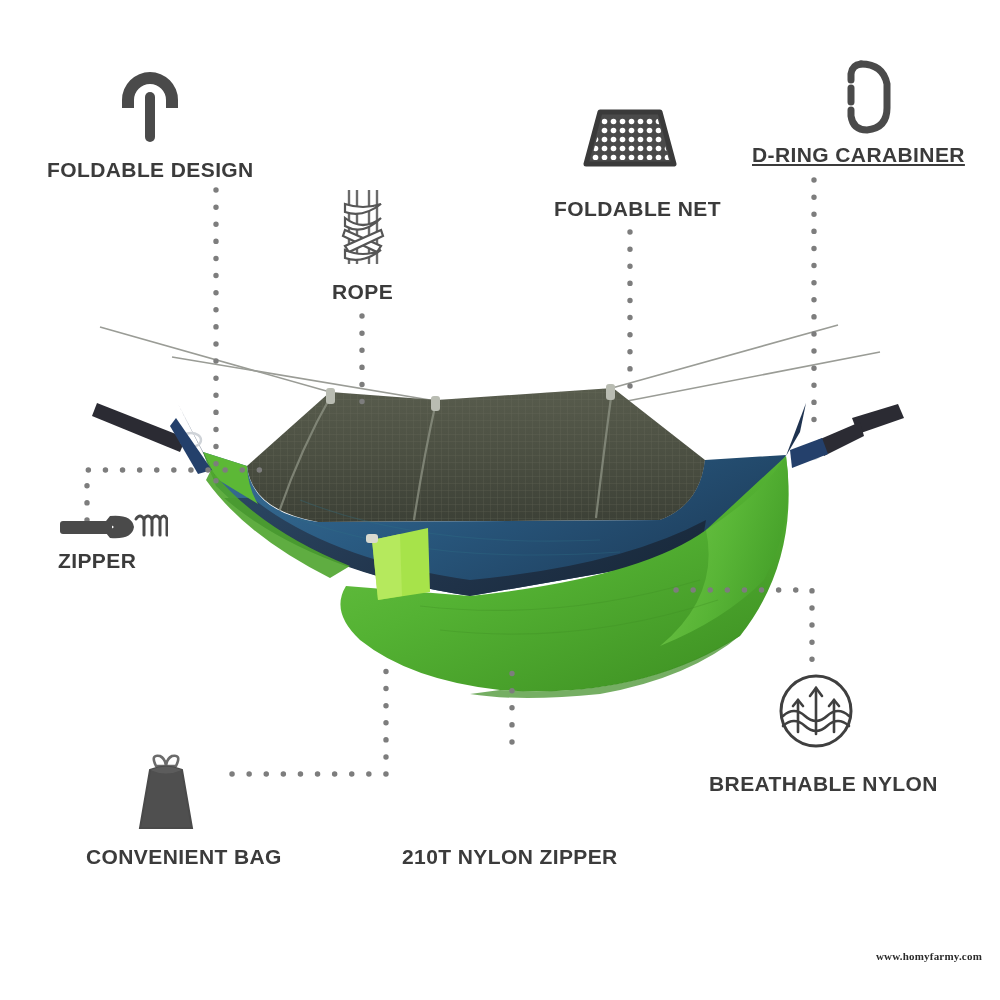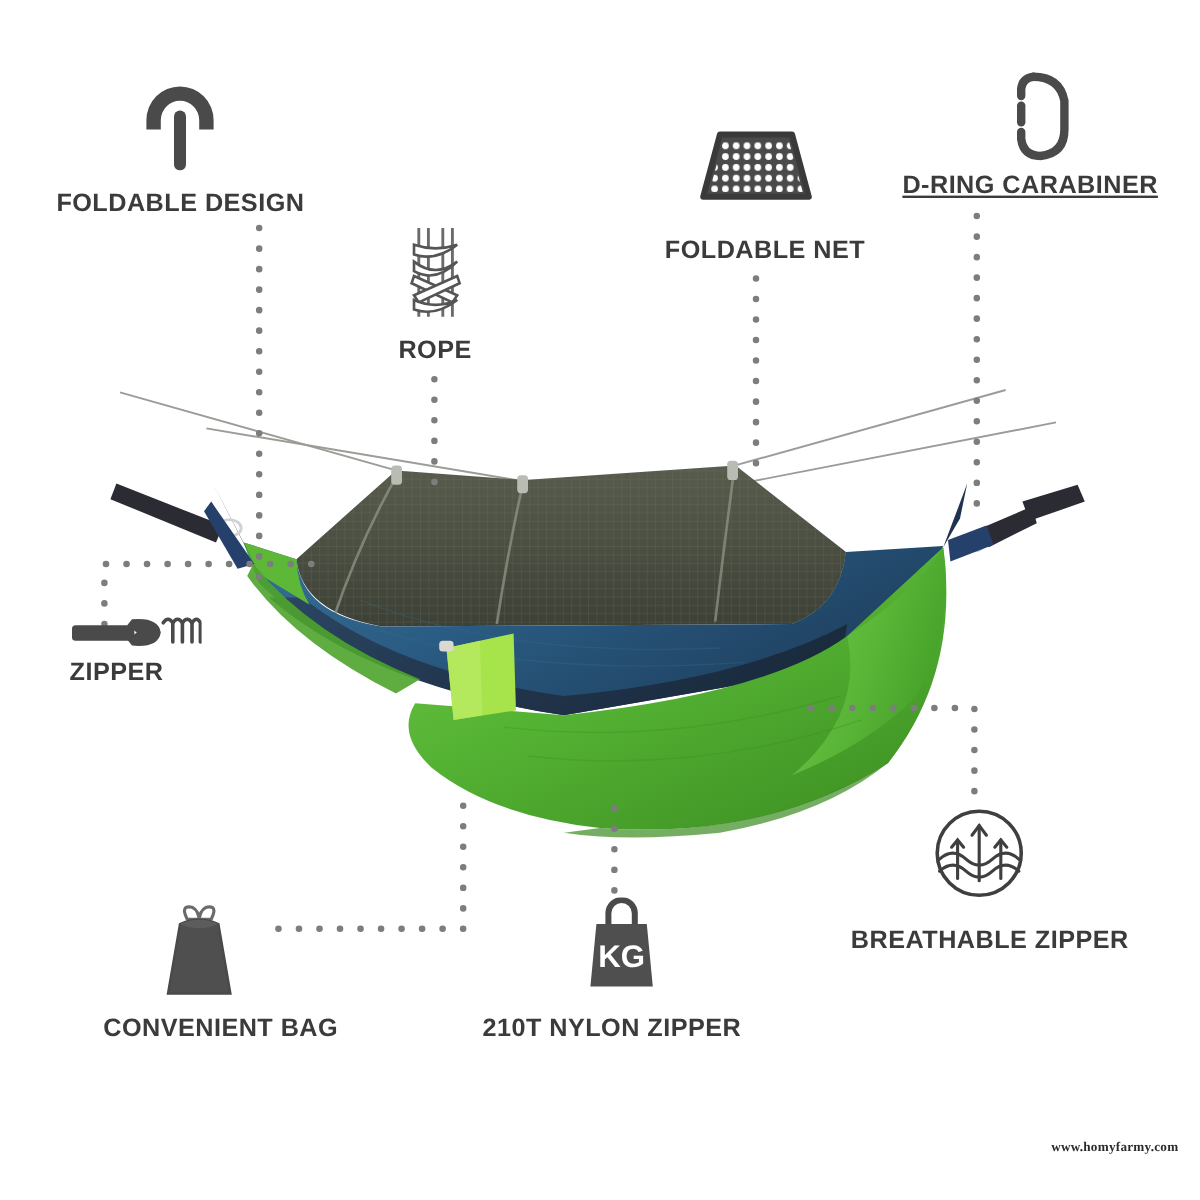--- a/index.html
+++ b/index.html
@@ -238,27 +238,20 @@
   </div>
 
   <div class="icon-box" style="left:128px; top:750px; width:76px; height:84px;">
     <svg viewBox="0 0 76 84" width="76" height="84">
       <path d="M28 16 Q22 4 32 6 Q38 9 38 18 Q38 9 44 6 Q54 4 48 16 Z" fill="none" stroke="#6b6b6b" stroke-width="2.6"></path>
       <path d="M22 20 Q38 13 54 20 L64 78 L12 78 Z" fill="#4f4f4f" stroke="#4a4a4a" stroke-width="2"></path>
       <path d="M22 20 Q38 13 54 20 Q38 27 22 20 Z" fill="#5c5c5c"></path>
     </svg>
   </div>
 
-  <div class="icon-box" style="left:487px; top:748px; width:62px; height:78px;">
-    <svg viewBox="0 0 62 78" width="62" height="78">
-      <path d="M20 22 L20 13 A11 11 0 0 1 42 13 L42 22" fill="none" stroke="#4a4a4a" stroke-width="5"></path>
-      <path d="M10 22 L52 22 L57 74 L5 74 Z" fill="#4f4f4f"></path>
-      <text x="31" y="58" text-anchor="middle" font-family="Liberation Sans, sans-serif" font-size="26" font-weight="bold" fill="#ffffff">KG</text>
-    </svg>
-  </div>
 
   <div class="icon-box" style="left:777px; top:672px; width:78px; height:78px;">
     <svg viewBox="0 0 78 78" width="78" height="78">
       <circle cx="39" cy="39" r="35" fill="none" stroke="#3f3f3f" stroke-width="3"></circle>
       <g stroke="#3f3f3f" stroke-width="2.6" fill="none" stroke-linecap="round">
         <path d="M6 44 Q17 34 28 44 Q39 54 50 44 Q61 34 72 44"></path>
         <path d="M6 54 Q17 44 28 54 Q39 64 50 54 Q61 44 72 54"></path>
         <path d="M39 62 L39 16"></path>
         <path d="M33 24 L39 16 L45 24"></path>
         <path d="M21 60 L21 28"></path>
@@ -276,17 +269,17 @@
   <div class="label" style="left:554px; top:197px;">FOLDABLE NET</div>
 
   <div class="label" style="left:752px; top:143px;text-decoration:underline;">D-RING CARABINER</div>
 
   <div class="label" style="left:58px; top:549px;">ZIPPER</div>
 
   <div class="label" style="left:86px; top:845px;">CONVENIENT BAG</div>
 
   <div class="label" style="left:402px; top:845px;">210T NYLON ZIPPER</div>
 
-  <div class="label" style="left:709px; top:772px;">BREATHABLE ZIPPER</div>
+  <div class="label" style="left:709px; top:772px;">BREATHABLE NYLON</div>
 
   <div class="watermark">www.homyfarmy.com</div>
 
 </div>
 
 </body></html>

